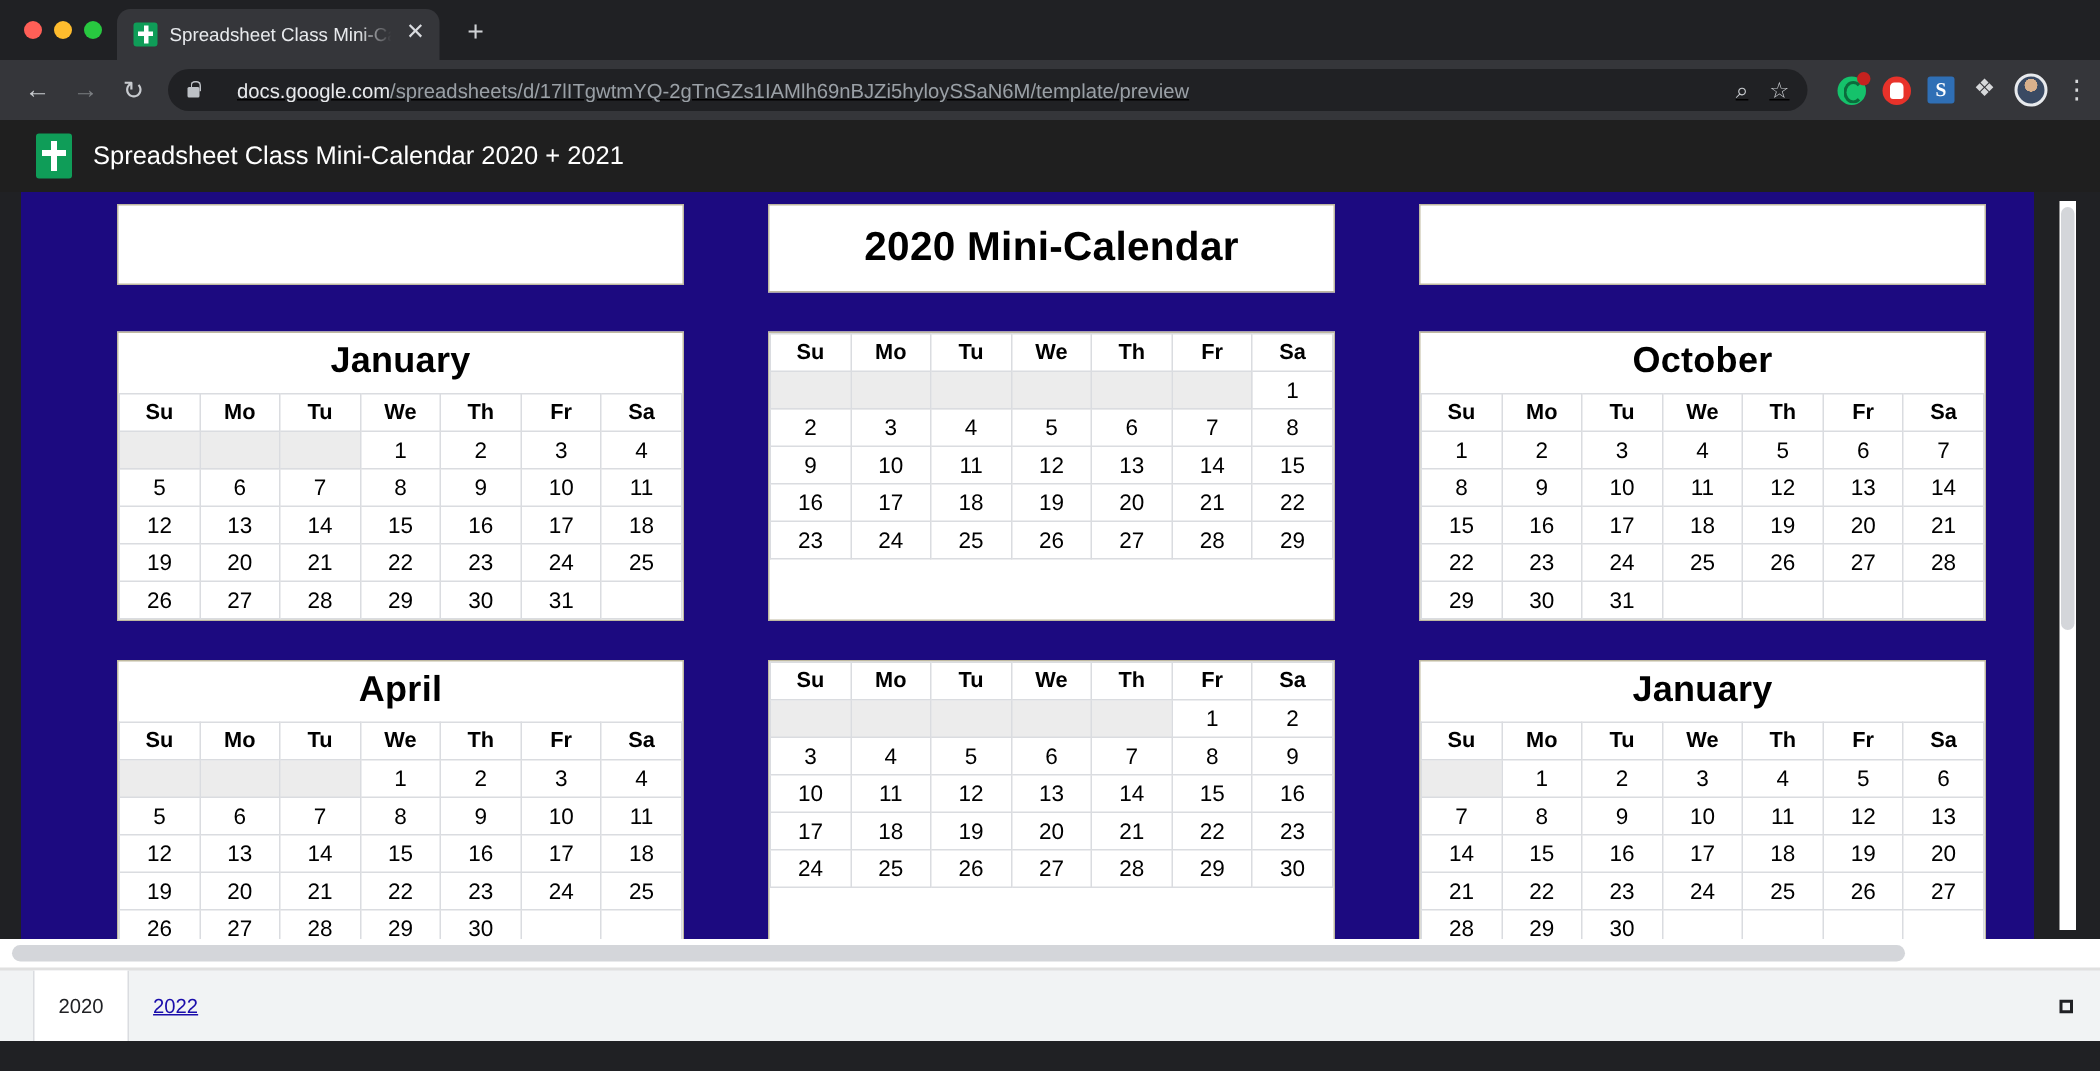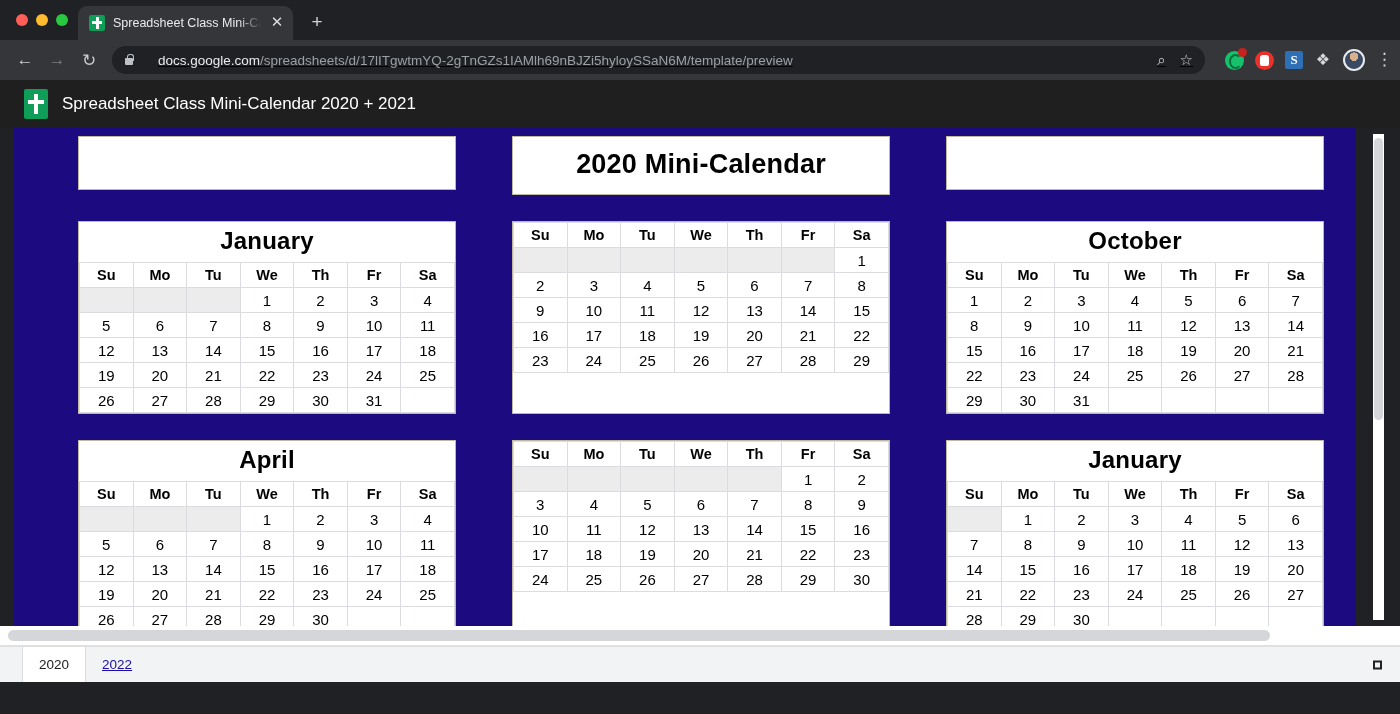--- a/index.html
+++ b/index.html
@@ -193,21 +193,21 @@
     height:20px; background:#fff; position:relative;
     border-bottom:1px solid #e0e0e0;
   }
   .hthumb {
     position:absolute; left:8px; top:4px; width:1262px; height:11px;
     background:#d4d6da; border-radius:6px; cursor:pointer;
   }
 
   
   .tabbar {
-    height:36px; background:#f1f3f4; display:flex; align-items:stretch;
+    height:48px; background:#f1f3f4; display:flex; align-items:stretch;
     padding-left:22px; position:relative; border-top:1px solid #e0e0e0;
   }
   .stab {
     display:flex; align-items:center; padding:0 16px;
     font-size:13.5px; color:#202124; cursor:pointer;
     font-family:"Liberation Sans", sans-serif;
   }
   .stab.active { background:#fff; border-left:1px solid #dadce0; border-right:1px solid #dadce0; }
   .stab.link { color:#1a0dab; text-decoration:underline; }
   .expand-icon {

